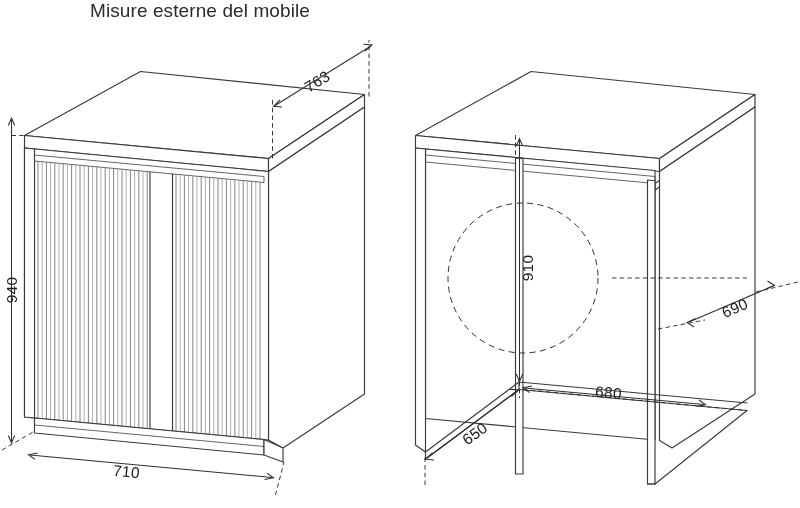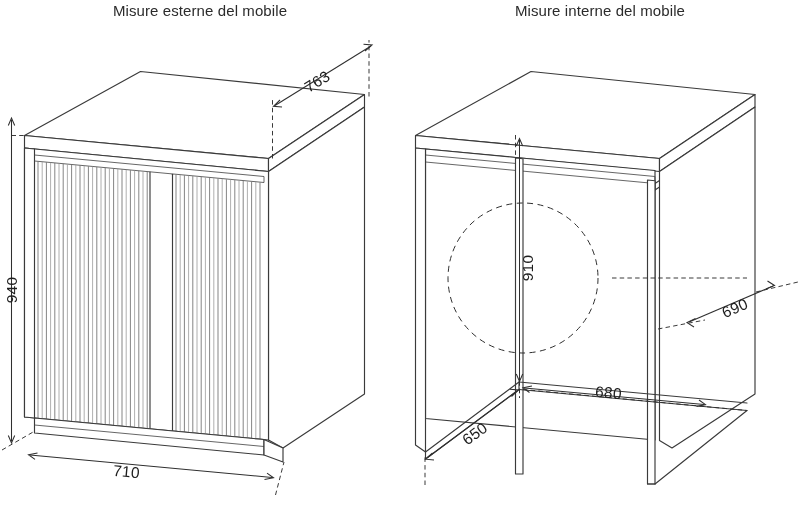--- a/index.html
+++ b/index.html
@@ -28,21 +28,21 @@
   }
   .panel-left  { left: 0; }
   .panel-right { left: 400px; }
 
   .panel-title {
     position: absolute;
     top: 0px;
     left: 0;
     width: 400px;
     text-align: center;
-    font-size: 15px;
+    font-size: 19px;
     line-height: 22px;
     color: #2b2b2b;
     font-family: "Liberation Sans", sans-serif;
     letter-spacing: 0.1px;
     white-space: nowrap;
   }
   svg { display: block; position: absolute; top: 0; left: 0; }
 
   .ln   { stroke: #3a3a3a; stroke-width: 1.15; fill: none; stroke-linejoin: round; stroke-linecap: round; }
   .ln-t { stroke: #4a4a4a; stroke-width: 0.85; fill: none; }
@@ -186,21 +186,20 @@
         <path class="dim" d="M 365.0 51.0 L 372.0 45.0 L 363.5 44.3"></path>
         <path class="dash" d="M 272.5 158.5 L 272.5 98.0"></path>
         <path class="dash" d="M 369.0 96.5 L 369.0 40.0"></path>
         <text class="dimtext" transform="translate(320,86) rotate(-31.5)" text-anchor="middle">763</text>
       </g>
 
     </svg>
   </div>
 
   <div class="panel panel-right">
-    <div class="panel-title">Misure interne del mobile</div>
 
     <svg width="400" height="508" viewBox="0 0 400 508">
 
       <g>
         <path class="ln face" d="M 131.0 71.5 L 355.0 94.5 L 259.5 158.5 L 15.5 135.5 Z"></path>
         <path class="ln face" d="M 15.5 135.5 L 259.5 158.5 L 259.5 171.5 L 15.5 148.0 Z"></path>
         <path class="ln face" d="M 259.5 158.5 L 355.0 94.5 L 355.0 107.0 L 259.5 171.5 Z"></path>
       </g>
 
       <g>

